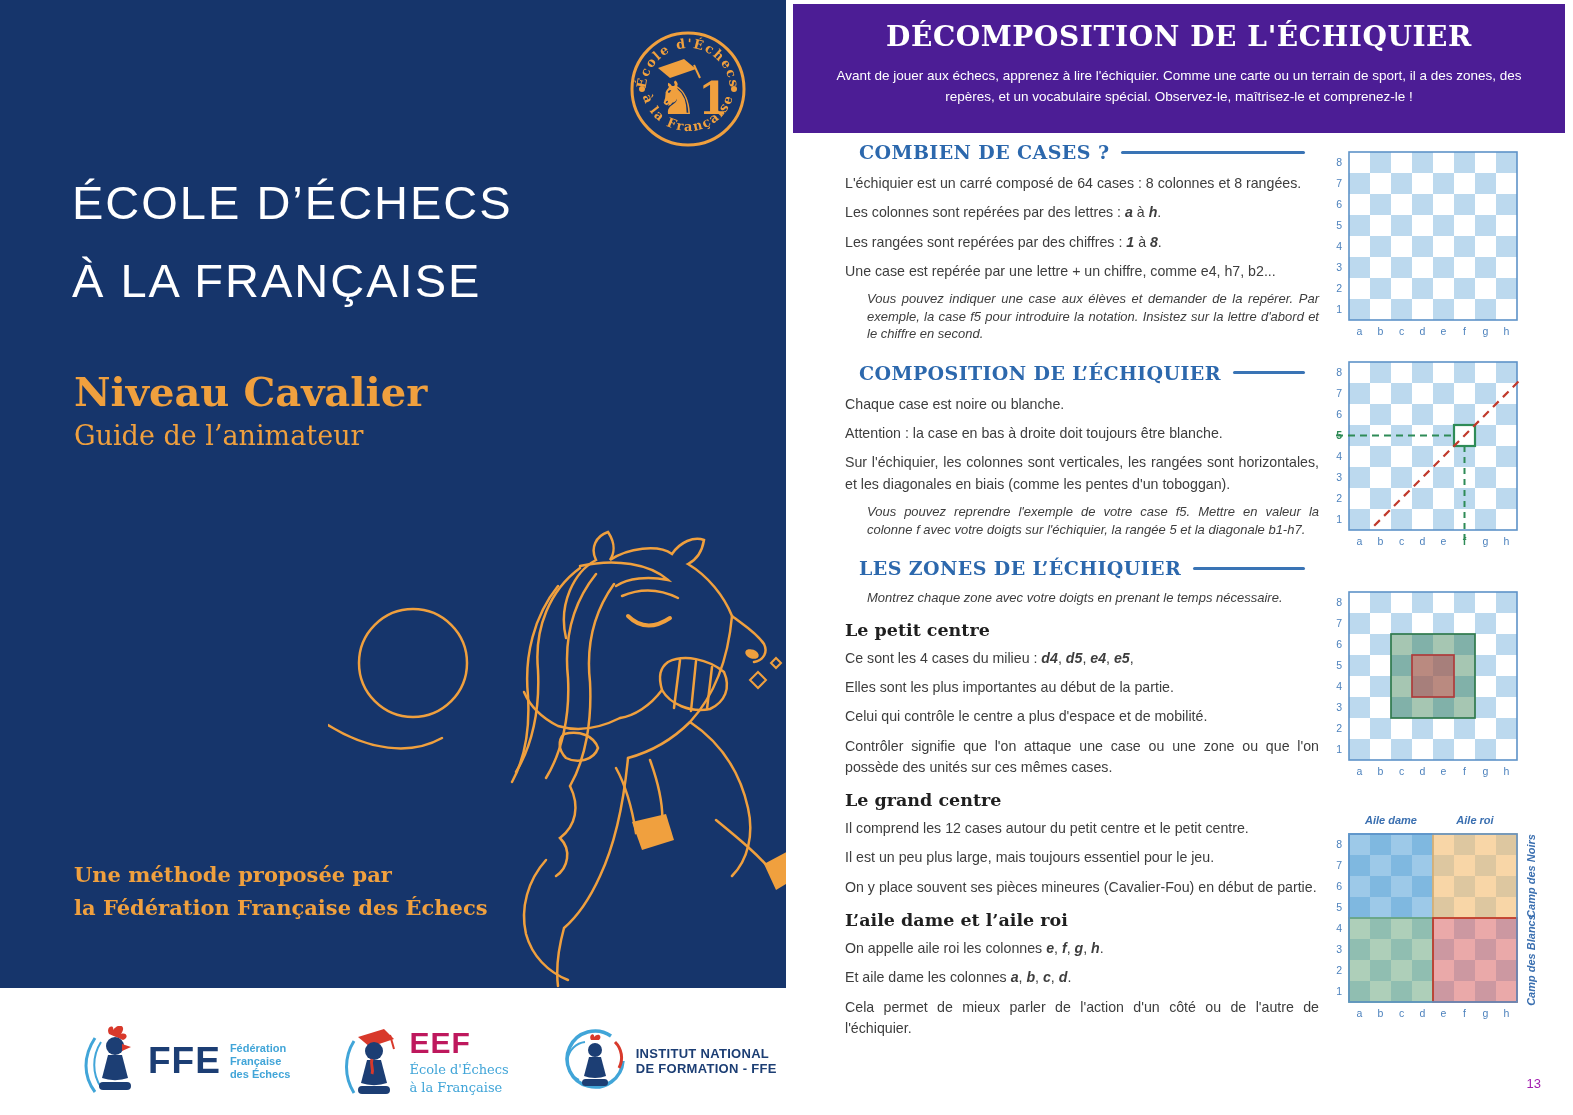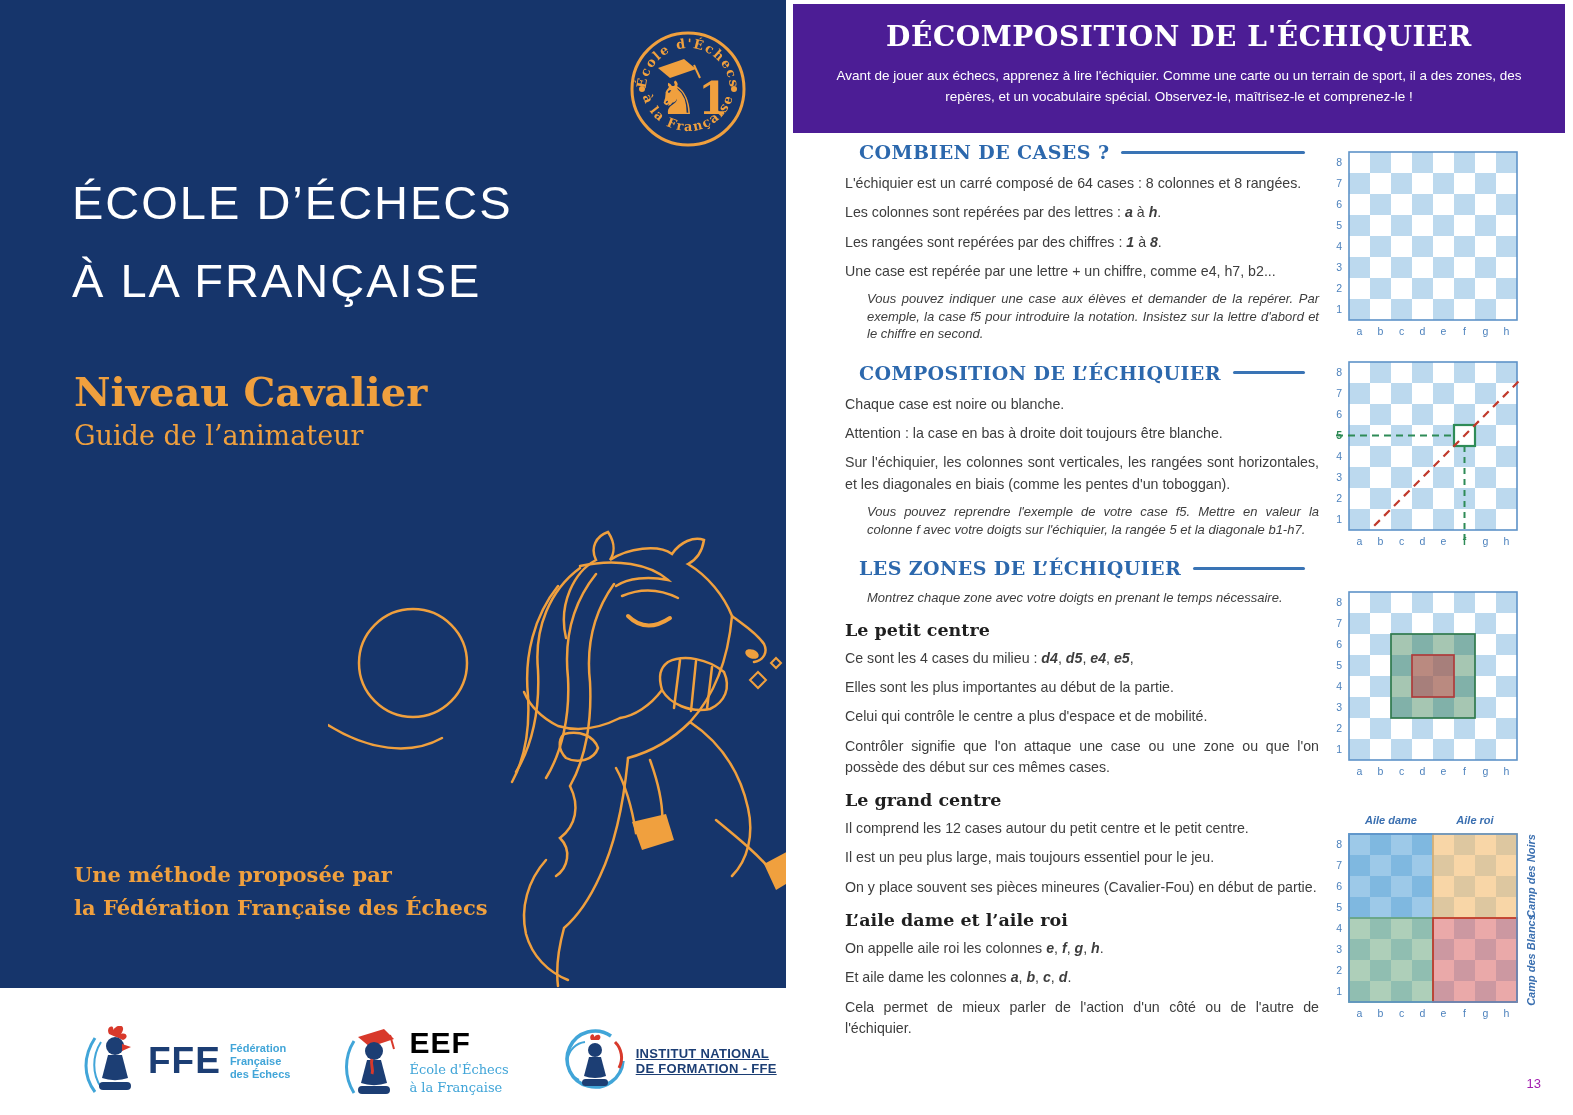--- a/index.html
+++ b/index.html
@@ -18,23 +18,23 @@
                  font:300 47px/78px "Liberation Sans", sans-serif; letter-spacing:2px; }
   .level   { position:absolute; left:74px; top:368px; color:#f0a03e; font:bold 40px "DejaVu Serif", serif; }
   .level-sub { position:absolute; left:74px; top:420px; color:#f0a03e; font:27px "DejaVu Serif", serif; }
   .method  { position:absolute; left:74px; top:858px; color:#f0a03e; font:bold 21px/33px "DejaVu Serif", serif; }
   .horse   { position:absolute; left:328px; top:520px; }
   .cover-footer { position:absolute; left:0; top:988px; width:786px; height:146px; background:#ffffff;
                   display:flex; align-items:center; gap:52px; padding-left:83px; }
   .logo { display:flex; align-items:center; gap:9px; }
   .ffe-big { font:bold 37px "Liberation Sans", sans-serif; color:#1c3e74; letter-spacing:1px; }
   .logo-small { font:bold 11px/13px "Liberation Sans", sans-serif; color:#41a5d8; }
-  .eef-big { font:bold 30px "Liberation Sans", sans-serif; color:#000000; letter-spacing:1px; }
+  .eef-big { font:bold 30px "Liberation Sans", sans-serif; color:#be185d; letter-spacing:1px; }
   .eef-small { font:13px/16px "DejaVu Serif", serif; color:#41a5d8; }
-  .inf-text { font:bold 13px/15px "Liberation Sans", sans-serif; color:#1c3e74; letter-spacing:0.3px;text-decoration:underline; }
+  .inf-text { font:bold 13px/15px "Liberation Sans", sans-serif; color:#1c3e74; letter-spacing:0.3px; }
 
   
   .right-page { position:absolute; left:793px; top:0; width:780px; height:1115px; background:#ffffff; }
   .band { position:absolute; left:0; top:4px; width:772px; height:129px; background:#4c1d95; color:#ffffff; }
   .band-title { font:bold 28px "DejaVu Serif", serif; text-align:center; margin:16px 0 13px; letter-spacing:0.6px; }
   .band-sub { font:13.5px/1.55 "Liberation Sans", sans-serif; width:694px; margin:0 auto; text-align:center; }
 
   #text-col { position:absolute; left:52px; top:141px; width:474px; }
   .sec-head { display:flex; align-items:center; gap:12px; margin:19px 14px 10px; }
   #text-col .sec:first-child .sec-head { margin-top:0; }
@@ -214,21 +214,21 @@
         <section class="sec">
           <div class="sec-head">
             <h2>LES ZONES DE L’ÉCHIQUIER</h2>
             <div class="rule"></div>
           </div>
           <p class="note"><span>Montrez chaque zone avec votre doigts en prenant le temps nécessaire.</span></p>
           <h3><span>Le petit centre</span></h3>
           <p class="body"><span>Ce sont les 4 cases du milieu : </span><span class="bi">d4</span><span>, </span><span class="bi">d5</span><span>, </span><span class="bi">e4</span><span>, </span><span class="bi">e5</span><span>,</span></p>
           <p class="body"><span>Elles sont les plus importantes au début de la partie.</span></p>
           <p class="body"><span>Celui qui contrôle le centre a plus d'espace et de mobilité.</span></p>
-          <p class="body"><span>Contrôler signifie que l'on attaque une case ou une zone ou que l'on possède des début sur ces mêmes cases.</span></p>
+          <p class="body"><span>Contrôler signifie que l'on attaque une case ou une zone ou que l'on possède des unités sur ces mêmes cases.</span></p>
           <h3><span>Le grand centre</span></h3>
           <p class="body"><span>Il comprend les 12 cases autour du petit centre et le petit centre.</span></p>
           <p class="body"><span>Il est un peu plus large, mais toujours essentiel pour le jeu.</span></p>
           <p class="body"><span>On y place souvent ses pièces mineures (Cavalier-Fou) en début de partie.</span></p>
           <h3><span>L’aile dame et l’aile roi</span></h3>
           <p class="body"><span>On appelle aile roi les colonnes </span><span class="bi">e</span><span>, </span><span class="bi">f</span><span>, </span><span class="bi">g</span><span>, </span><span class="bi">h</span><span>.</span></p>
           <p class="body"><span>Et aile dame les colonnes </span><span class="bi">a</span><span>, </span><span class="bi">b</span><span>, </span><span class="bi">c</span><span>, </span><span class="bi">d</span><span>.</span></p>
           <p class="body"><span>Cela permet de mieux parler de l'action d'un côté ou de l'autre de l'échiquier.</span></p>
         </section>
       </div>

